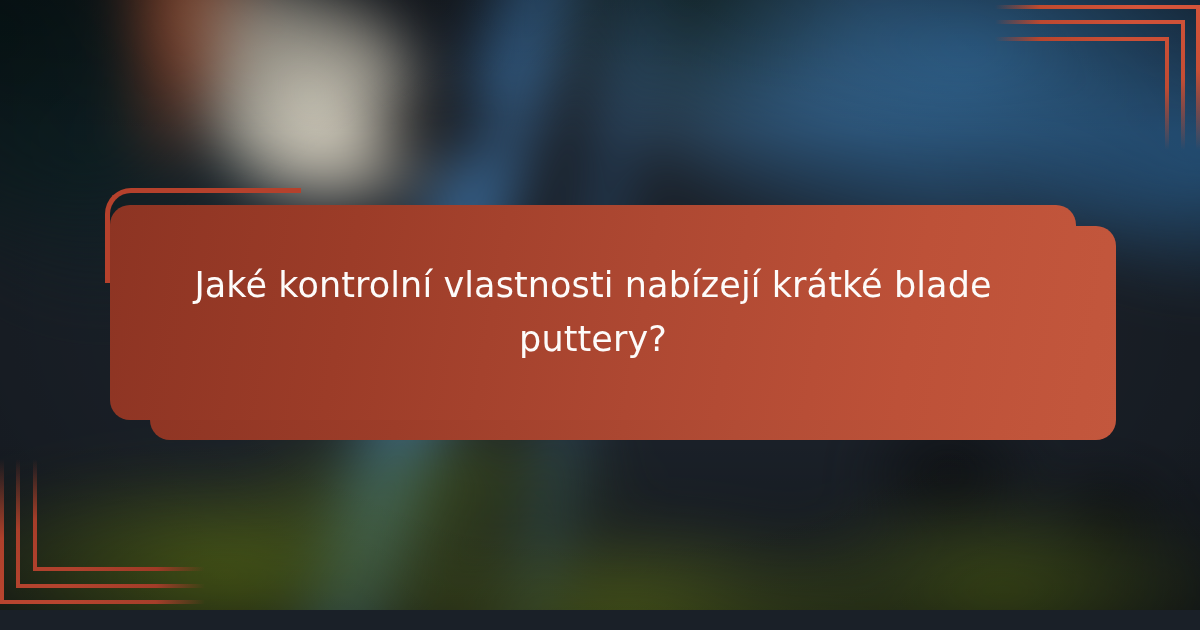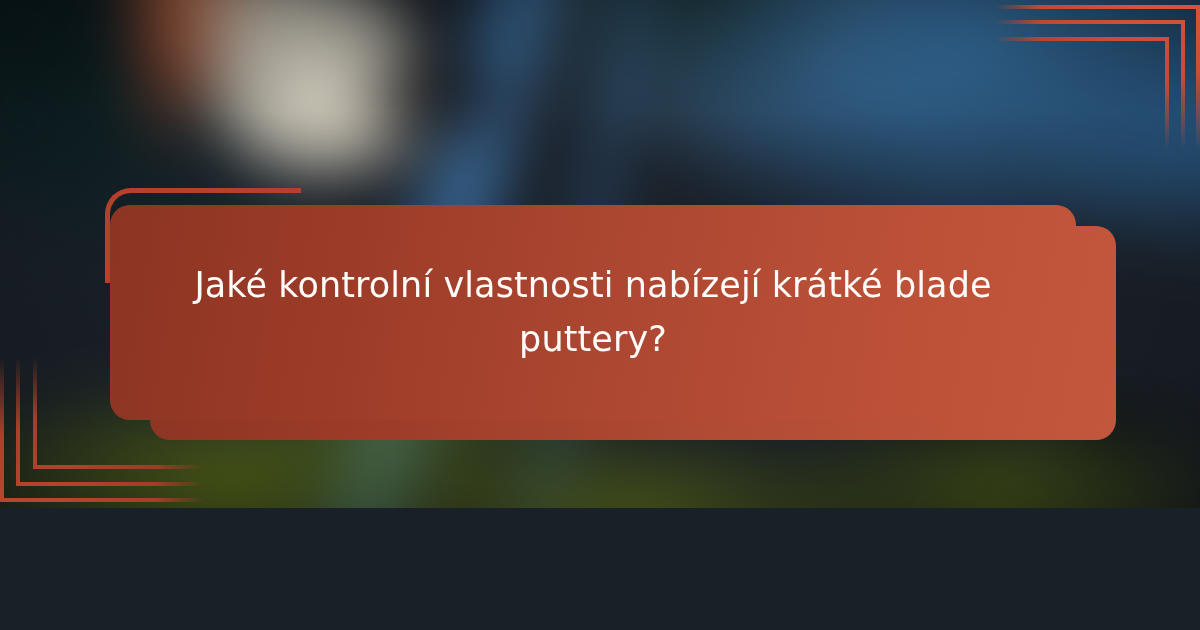--- a/index.html
+++ b/index.html
@@ -1,21 +1,21 @@
 <!DOCTYPE html>
 <html><head>
 <meta charset="utf-8">
 <style>
   html,body{margin:0;padding:0;}
   body{
     width:1200px;height:630px;overflow:hidden;
     font-family:"DejaVu Sans",sans-serif;
     background:#1a2028;
   }
-  .stage{position:relative;width:1200px;height:508px;overflow:hidden;}
+  .stage{position:relative;width:1200px;height:610px;overflow:hidden;}
 
   
   .bg{position:absolute;inset:-70px;overflow:hidden;}
   .bg .layer{position:absolute;inset:0;}
 
   
   .bg-base{
     background:
       linear-gradient(to bottom,
         #13202c 0%,

